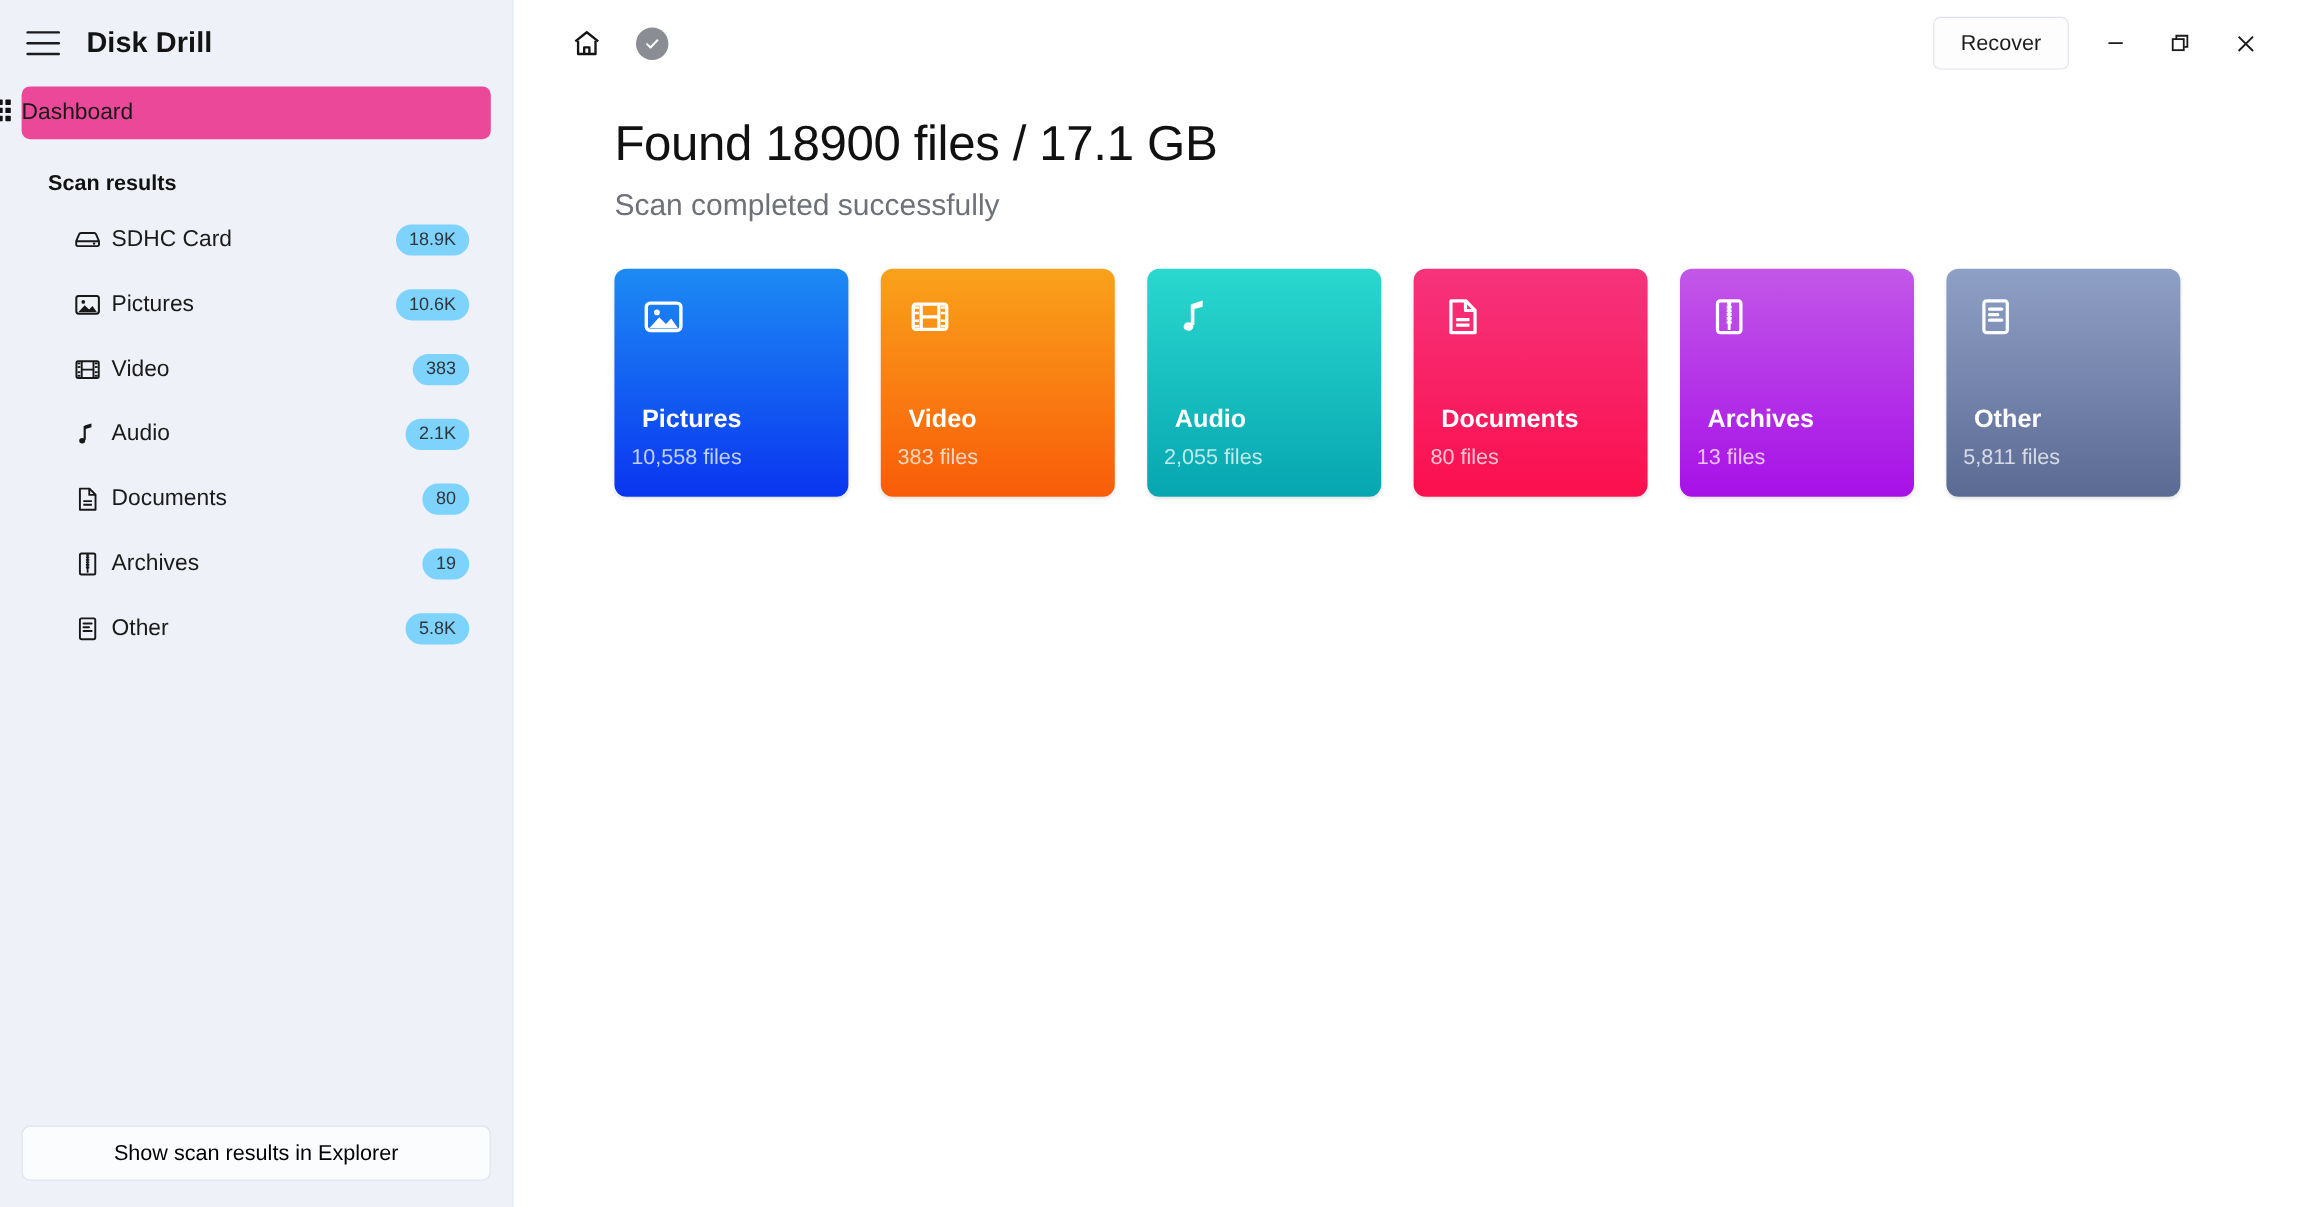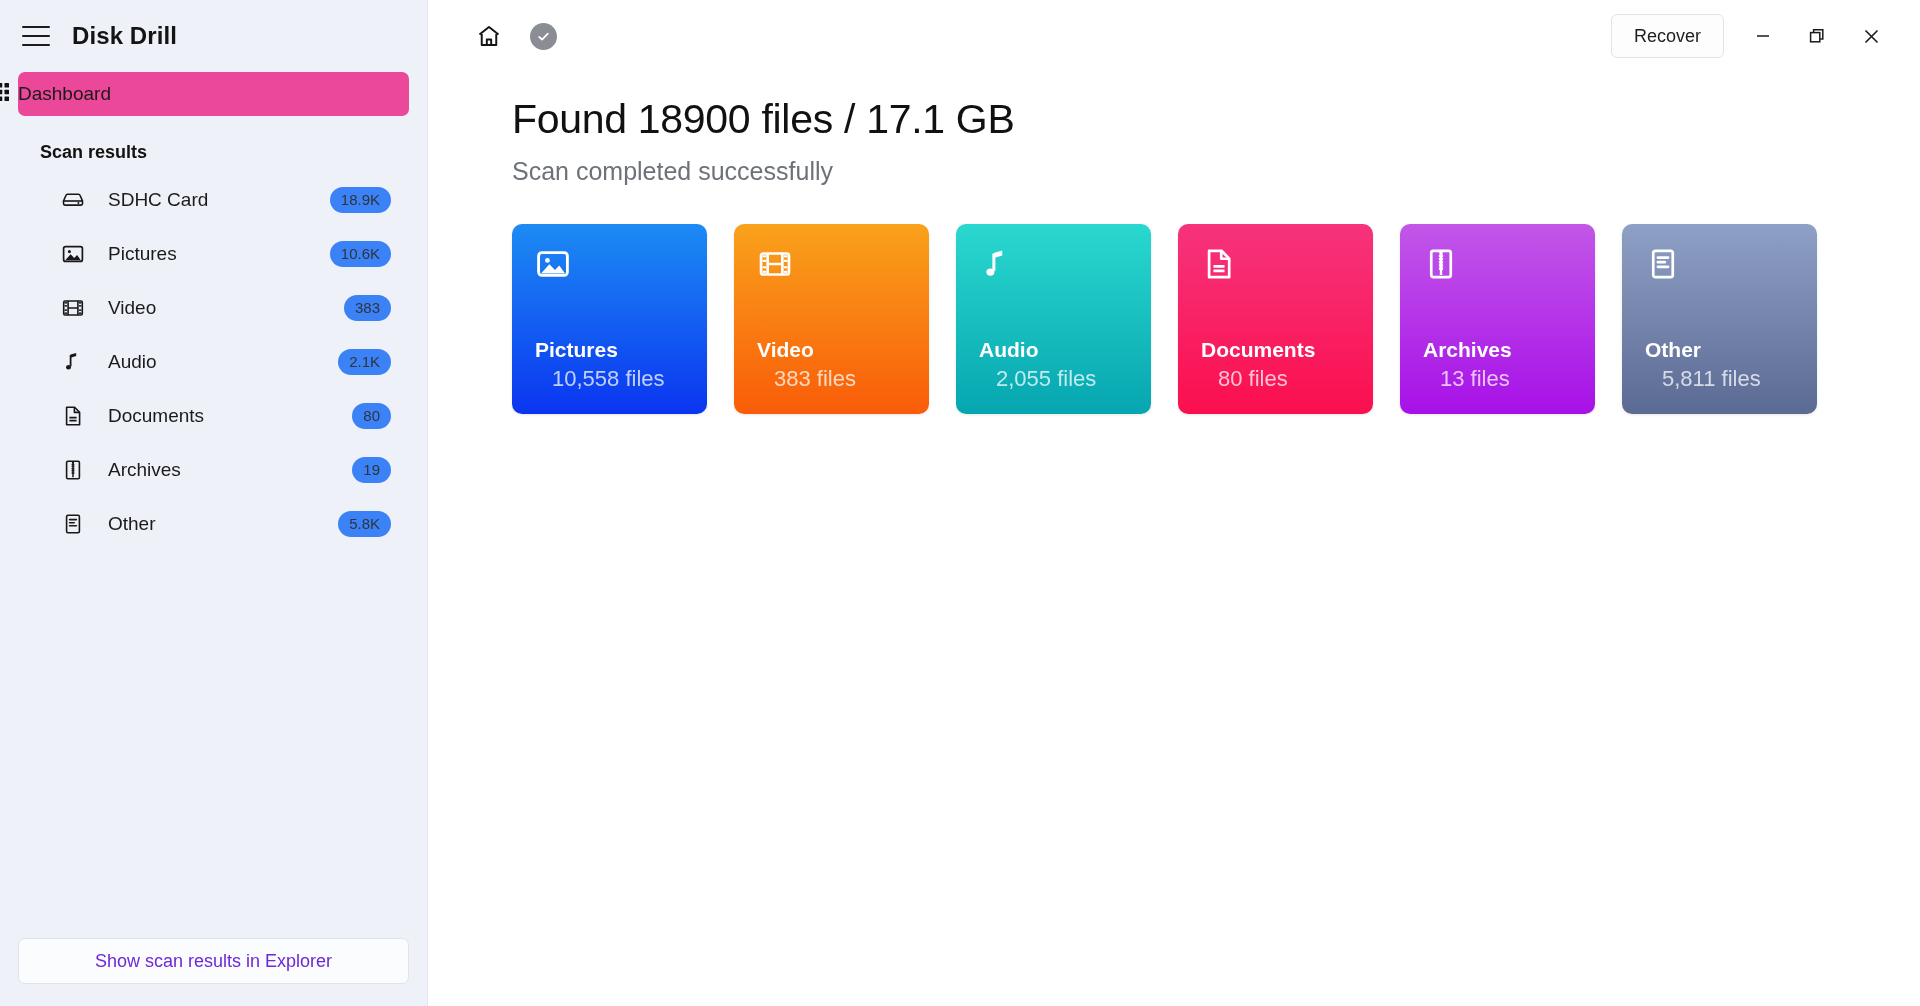--- a/index.html
+++ b/index.html
@@ -38,34 +38,34 @@
     font-size: 18px; font-weight: 700; color: #121212;
     padding: 26px 0 10px 40px;
   }
 
   .nav-item {
     height: 54px; display: flex; align-items: center;
     padding-left: 42px; padding-right: 18px; cursor: pointer;
     border-radius: 7px;
   }
   .nav-item .ico { width: 26px; height: 26px; display: flex; align-items: center; justify-content: center; flex: 0 0 26px; }
-  .nav-item .label { font-size: 19px; color: #1b1b1b; margin-left: 22px; flex: 1 1 auto; white-space: nowrap; }
+  .nav-item .label { font-size: 19px; color: #1b1b1b; margin-left: 7px; flex: 1 1 auto; white-space: nowrap; }
   .badge {
-    background: #3b82f6; color: #30343c;
+    background: #7dd3fc; color: #30343c;
     font-size: 15px; border-radius: 13px;
     padding: 4px 11px; min-width: 36px; text-align: center;
     line-height: 18px;
   }
 
   .sidebar-spacer { flex: 1 1 auto; }
   .sidebar-footer { padding: 0 18px 22px 18px; }
   .explorer-btn {
     width: 100%; height: 46px; background: #fbfcfe;
     border: 1px solid #dfe3ec; border-radius: 7px;
-    font-size: 18px; color: #6d28d9; cursor: pointer;
+    font-size: 18px; color: #000000; cursor: pointer;
     font-family: "Liberation Sans", sans-serif;
   }
 
   
   #main { flex: 1 1 auto; position: relative; background: #ffffff; height: 1006px; }
 
   .topbar { height: 72px; display: flex; align-items: center; padding: 0 22px 0 44px; }
   .top-left { display: flex; align-items: center; gap: 24px; }
   .icon-btn { width: 34px; height: 34px; display: flex; align-items: center; justify-content: center; cursor: pointer; }
   .check-circle {
@@ -104,22 +104,22 @@
     width: 195px; height: 190px; border-radius: 10px;
     position: relative; cursor: pointer; overflow: hidden;
     box-shadow: 0 1px 3px rgba(0,0,0,.10);
   }
   .card .card-ico { position: absolute; left: 23px; top: 22px; }
   .card .card-title {
     position: absolute; left: 23px; bottom: 52px;
     font-size: 21px; font-weight: 700; color: #ffffff;
   }
   .card .card-count {
-    position: absolute; left: 40px; bottom: 22px;
-    font-size: 22px; color: rgba(255,255,255,.74);
+    position: absolute; left: 14px; bottom: 22px;
+    font-size: 18px; color: rgba(255,255,255,.74);
   }
 </style>
 </head>
 <body>
 
 <div id="app">
 
   <div id="sidebar">
 
     <div class="brand-row">

